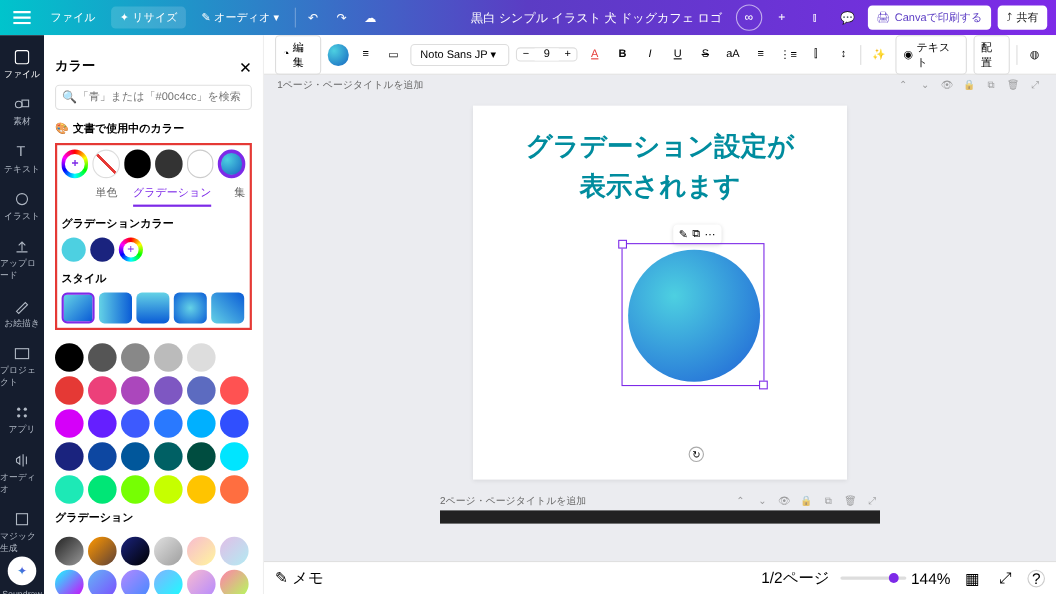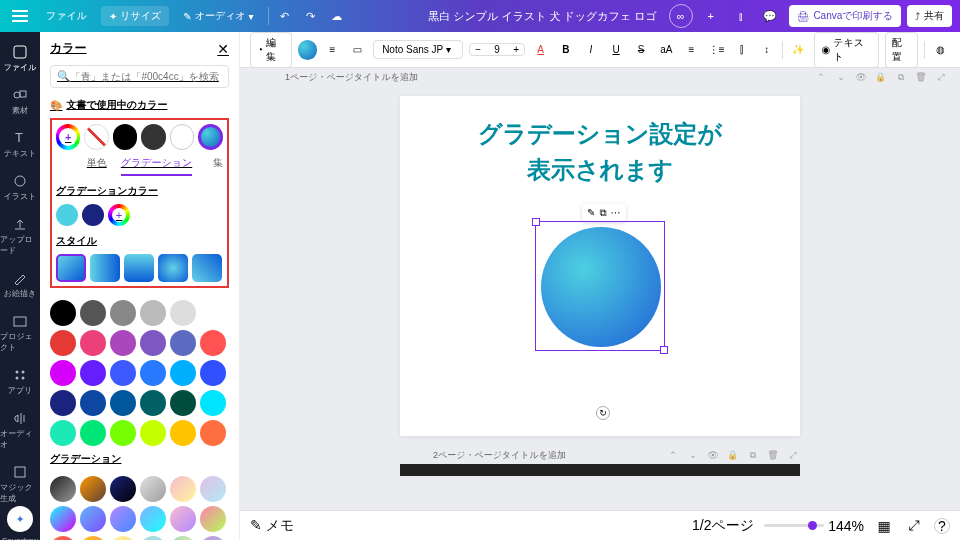--- a/index.html
+++ b/index.html
@@ -17,21 +17,21 @@
 .top-bar .share-btn { background: #fff; color: #222; padding: 4px 8px; border-radius: 4px; font-size: 10px; display: flex; align-items: center; gap: 4px; cursor: pointer; }
 
 .main { display: flex; height: 508px; }
 
 .rail { width: 40px; background: #151d2e; display: flex; flex-direction: column; align-items: center; padding-top: 6px; gap: 2px; color: #b0b8c4; position: relative; }
 .rail-item { width: 40px; display: flex; flex-direction: column; align-items: center; justify-content: center; font-size: 8px; padding: 6px 0; cursor: pointer; }
 .rail-item svg { margin-bottom: 2px; }
 .rail-item.active { color: #fff; }
 .rail .magic { position: absolute; bottom: 8px; width: 26px; height: 26px; border-radius: 13px; background: #fff; display: flex; align-items: center; justify-content: center; cursor: pointer; }
 
-.color-panel { width: 200px; background: #fff; padding: 8px 10px; border-right: 1px solid #eee; overflow: hidden; display: flex; flex-direction: column; text-decoration: underline; }
+.color-panel { width: 200px; background: #fff; padding: 20px 10px; border-right: 1px solid #eee; overflow: hidden; display: flex; flex-direction: column; }
 .panel-head { display: flex; justify-content: space-between; align-items: center; margin-bottom: 8px; }
 .panel-title { font-size: 12px; font-weight: 600; }
 .close-x { cursor: pointer; font-size: 14px; }
 .search { display: flex; align-items: center; border: 1px solid #e0e0e0; border-radius: 4px; padding: 4px 6px; margin-bottom: 10px; }
 .search input { border: none; outline: none; flex: 1; font-size: 10px; background: transparent; }
 .section-label { font-size: 10px; font-weight: 600; margin-bottom: 6px; display: flex; align-items: center; gap: 4px; }
 
 .red-box { border: 2px solid #e53935; padding: 4px; margin-bottom: 6px; }
 .swatch-row { display: flex; gap: 4px; margin-bottom: 6px; }
 .swatch { width: 26px; height: 26px; border-radius: 13px; cursor: pointer; }
@@ -64,26 +64,26 @@
 .toolbar2 { height: 36px; background: #fff; border-bottom: 1px solid #e0e0e0; display: flex; align-items: center; padding: 0 10px; gap: 6px; font-size: 10px; }
 .tb-btn { padding: 3px 6px; border: 1px solid #ddd; border-radius: 4px; cursor: pointer; display: flex; align-items: center; gap: 3px; }
 .tb-ico { width: 20px; height: 20px; display: flex; align-items: center; justify-content: center; cursor: pointer; }
 .grad-fill-ind { width: 20px; height: 20px; border-radius: 10px; background: radial-gradient(circle at 30% 30%, #4dd0e1, #1565c0); cursor: pointer; }
 .font-sel { border: 1px solid #ddd; padding: 3px 8px; border-radius: 4px; min-width: 90px; cursor: pointer; }
 .num-step { display: flex; align-items: center; border: 1px solid #ddd; border-radius: 4px; }
 .num-step span { width: 16px; text-align: center; cursor: pointer; }
 .num-step input { width: 22px; border: none; text-align: center; font-size: 10px; }
 .sep { width: 1px; height: 18px; background: #ddd; }
 
-.page-strip { display: flex; align-items: center; padding: 2px 12px; font-size: 9px; color: #666; gap: 6px; margin-left: 33px; }
+.page-strip { display: flex; align-items: center; padding: 2px 12px; font-size: 9px; color: #666; gap: 6px; }
 .page-strip .fill { flex: 1; }
 .page-strip .mini-ico { width: 14px; height: 14px; cursor: pointer; display: flex; align-items: center; justify-content: center; opacity: 0.6; }
 
 .canvas { flex: 1; display: flex; flex-direction: column; align-items: center; padding: 10px 20px; gap: 10px; overflow: hidden; }
-.page { width: 400px; height: 340px; background: #fff; box-shadow: 0 1px 4px rgba(0,0,0,0.08); position: relative; padding: 20px; }
+.page { width: 340px; height: 340px; background: #fff; box-shadow: 0 1px 4px rgba(0,0,0,0.08); position: relative; padding: 20px; }
 .overlay-text { color: #008c9e; font-size: 24px; font-weight: 700; text-align: center; line-height: 1.5; }
 .sel-box { position: absolute; left: 135px; top: 125px; width: 130px; height: 130px; border: 1px solid #7d2ae8; }
 .sel-box::before, .sel-box::after { content: ''; position: absolute; width: 6px; height: 6px; background: #fff; border: 1px solid #7d2ae8; }
 .sel-box::before { top: -4px; left: -4px; }
 .sel-box::after { bottom: -4px; right: -4px; }
 .circle-shape { width: 120px; height: 120px; border-radius: 60px; background: radial-gradient(circle at 35% 35%, #4dd0e1, #1e5fd6); margin: 5px; }
 .float-tb { position: absolute; top: 108px; left: 182px; background: #fff; border-radius: 4px; box-shadow: 0 1px 4px rgba(0,0,0,0.15); padding: 3px 5px; display: flex; gap: 4px; font-size: 10px; }
 .float-tb span { cursor: pointer; }
 .refresh { position: absolute; bottom: 16px; left: 196px; width: 14px; height: 14px; border: 1px solid #aaa; border-radius: 8px; display: flex; align-items: center; justify-content: center; cursor: pointer; font-size: 9px; }
 

